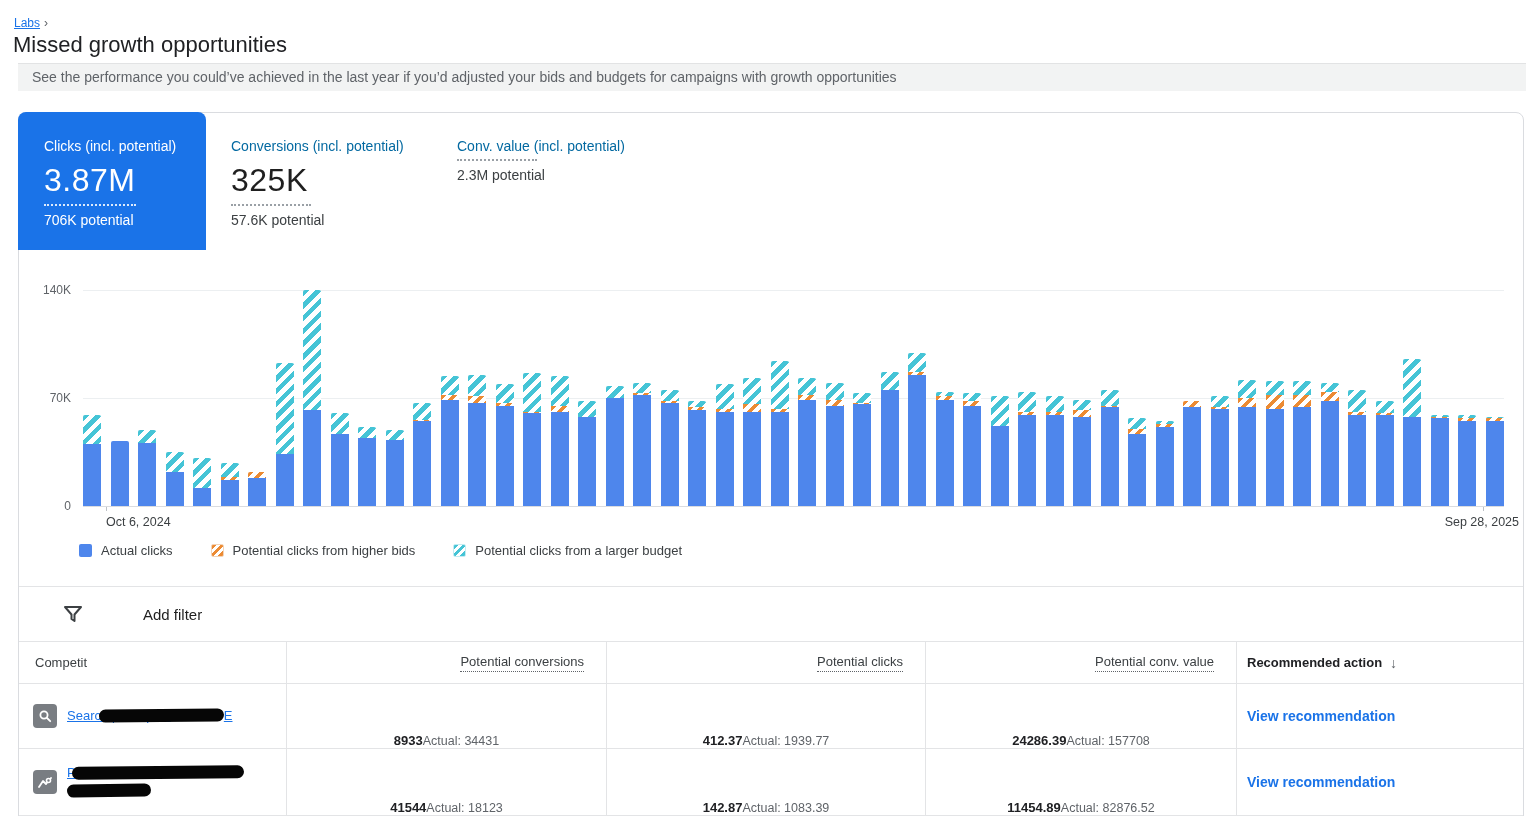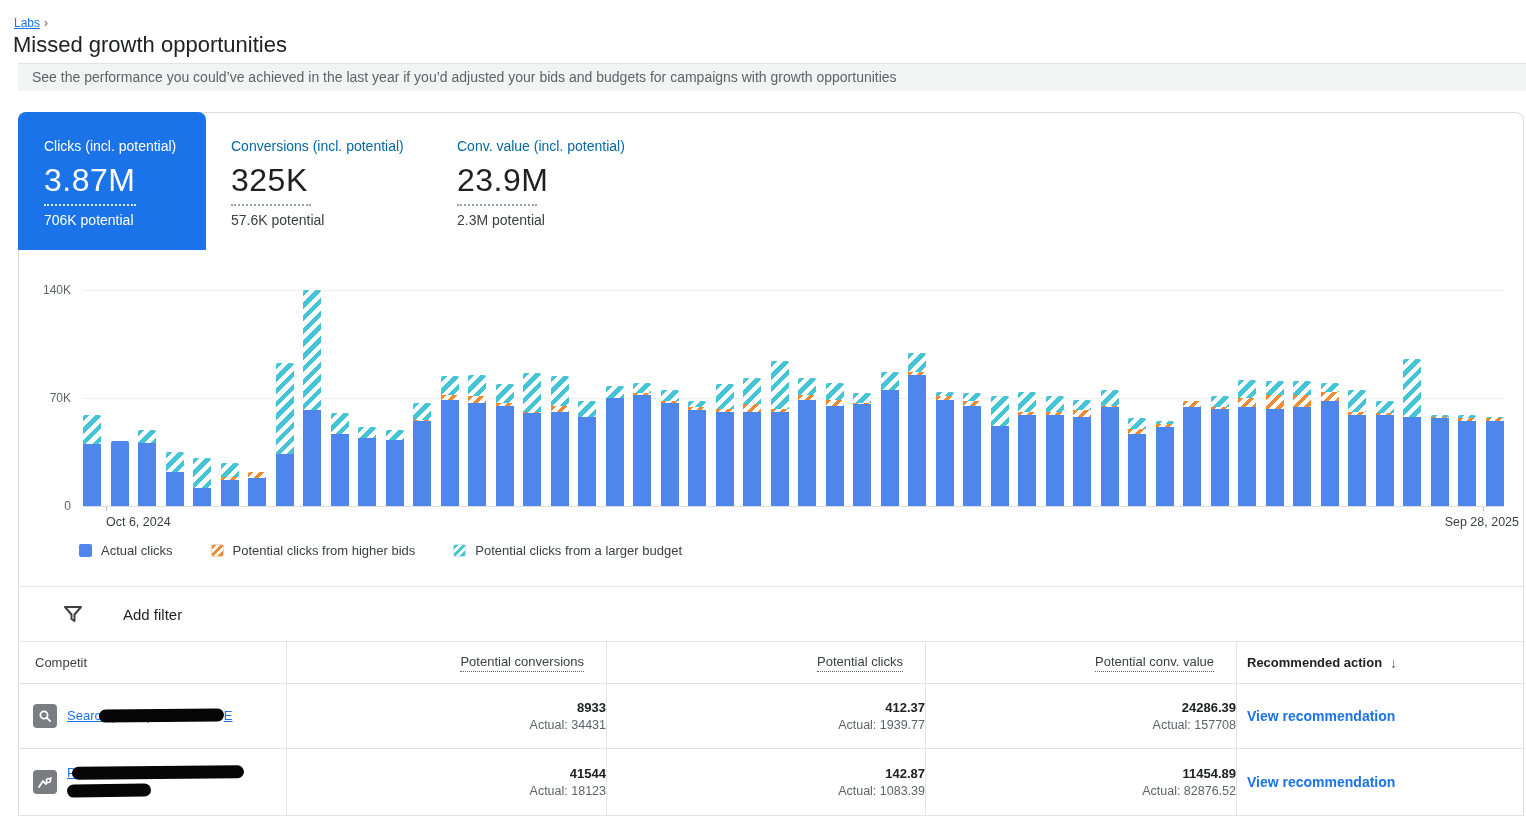--- a/index.html
+++ b/index.html
@@ -55,36 +55,36 @@
   .swatch { width:13px; height:13px; border-radius:2px; }
   .sw-actual { background:#4e86ec; }
   .sw-bids   { background:repeating-linear-gradient(135deg,#ec8b33 0 3px,#ffffff 3px 6px); border:1px solid #f3d4b8; }
   .sw-budget { background:repeating-linear-gradient(135deg,#45c4d6 0 3px,#ffffff 3px 6px); border:1px solid #c3ecf2; }
 
   
   .filter-divider { position:absolute; left:0; top:473px; width:100%; height:1px; background:#e3e4e6; }
   .filter-row { position:absolute; left:0; top:474px; width:100%; height:54px; display:flex;
                 align-items:center; cursor:pointer; }
   .funnel { margin-left:44px; }
-  .filter-label { margin-left:40px; font-size:15px; color:#1f1f1f; }
+  .filter-label { margin-left:60px; font-size:15px; color:#1f1f1f; }
 
   
   .table { position:absolute; left:0; top:528px; width:100%; bottom:0;
            display:grid; grid-template-columns:268px 320px 319px 311px auto;
            grid-template-rows:43px 65px auto; }
   .cell { border-bottom:1px solid #e3e4e6; }
   .cdiv { border-right:1px solid #e3e4e6; }
   .th { display:flex; align-items:center; font-size:13px; color:#3c4043; border-top:1px solid #e3e4e6; }
   .th-campaign { padding-left:16px; }
   .th-num { justify-content:flex-end; padding-right:22px; cursor:pointer; }
   .th-num span { border-bottom:1px dotted #5f6368; padding-bottom:2px; }
   .th-action { padding-left:10px; font-weight:bold; color:#202124; cursor:pointer; }
   .sort-arrow { margin-left:8px; font-weight:400; color:#5f6368; font-size:14px; }
 
-  .td-num { display:flex; flex-direction:column; justify-content:center; align-items:flex-end;
+  .td-num { display:flex; flex-direction:row; justify-content:center; align-items:flex-end;
             }
   .td-num .v { font-size:13px; font-weight:bold; color:#202124; }
   .td-num .a { font-size:12.5px; color:#5f6368; margin-top:3px; }
   .td-action { display:flex; align-items:center; padding-left:10px; }
   .td-action a { color:#1a73e8; font-size:14px; font-weight:bold; text-decoration:none; cursor:pointer; }
   .td-camp { display:flex; align-items:center; padding-left:14px; gap:10px; }
   .camp-icon { flex:0 0 24px; width:24px; height:24px; border-radius:4px; background:#797d82;
                display:flex; align-items:center; justify-content:center; }
   .camp-name { font-size:13px; color:#1a73e8; text-decoration:underline; white-space:nowrap;
                line-height:18px; cursor:pointer; }
@@ -114,21 +114,20 @@
     <div class="card-pot">706K potential</div>
   </div>
   <div class="card card-plain card2">
     <div class="card-label">Conversions (incl. potential)</div>
     <div class="card-value">325K</div>
     <div class="card-dots"></div>
     <div class="card-pot">57.6K potential</div>
   </div>
   <div class="card card-plain card3">
     <div class="card-label">Conv. value (incl. potential)</div>
-    <div class="card-value">23.9M</div>
     <div class="card-dots"></div>
     <div class="card-pot">2.3M potential</div>
   </div>
 
   <div class="y-labels ylab-140">140K</div>
   <div class="y-labels ylab-70">70K</div>
   <div class="y-labels ylab-0">0</div>
 
   <div class="plot">
     <div class="gridline g140"></div>

